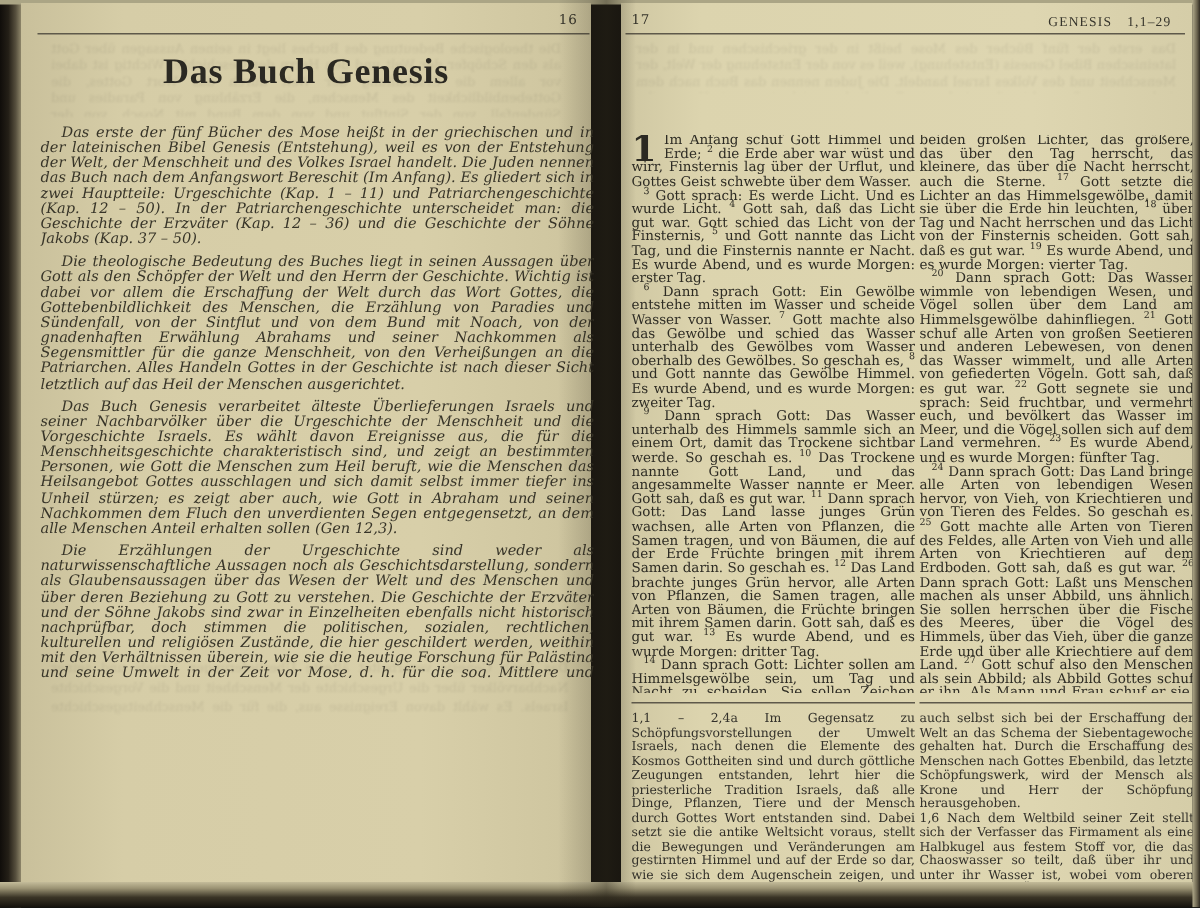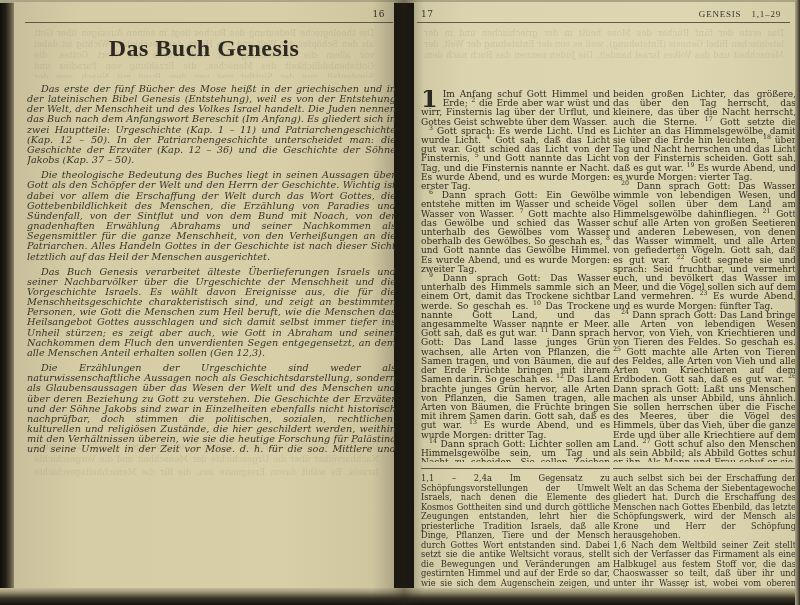--- a/index.html
+++ b/index.html
@@ -112,21 +112,21 @@
         <p><sup>24</sup> Dann sprach Gott: Das Land bringe alle Arten von lebendigen Wesen hervor, von Vieh, von Kriechtieren und von Tieren des Feldes. So geschah es. <sup>25</sup> Gott machte alle Arten von Tieren des Feldes, alle Arten von Vieh und alle Arten von Kriechtieren auf dem Erdboden. Gott sah, daß es gut war. <sup>26</sup> Dann sprach Gott: Laßt uns Menschen machen als unser Abbild, uns ähnlich. Sie sollen herrschen über die Fische des Meeres, über die Vögel des Himmels, über das Vieh, über die ganze Erde und über alle Kriechtiere auf dem Land. <sup>27</sup> Gott schuf also den Menschen als sein Abbild; als Abbild Gottes schuf er ihn. Als Mann und Frau schuf er sie.  Gott segnete sie, und Gott sprach zu ihnen: Seid fruchtbar, und vermehrt euch, bevölkert die Erde, unterwerft sie euch, und herrscht über die Fische des Meeres, über die Vögel des Himmels und über alle Tiere, die sich auf dem Land regen.  Dann sprach Gott: Hiermit übergebe ich euch alle Pflanzen auf der</p>
       </div>
 
     <div class="rule fn-rule1"></div>
     <div class="rule fn-rule2"></div>
 
     <div class="fn fn1" lang="de">
         <p>1,1 – 2,4a Im Gegensatz zu Schöpfungsvorstellungen der Umwelt Israels, nach denen die Elemente des Kosmos Gottheiten sind und durch göttliche Zeugungen entstanden, lehrt hier die priesterliche Tradition Israels, daß alle Dinge, Pflanzen, Tiere und der Mensch durch Gottes Wort entstanden sind. Dabei setzt sie die antike Weltsicht voraus, stellt die Bewegungen und Veränderungen am gestirnten Himmel und auf der Erde so dar, wie sie sich dem Augenschein zeigen, und setzt voraus, daß Gott, von dem Israel die Siebentagewoche mit dem Sabbat als Ruhetag im Bundesgesetz erhalten hat,</p>
       </div>
     <div class="fn fn2" lang="de">
-        <p>auch selbst sich bei der Erschaffung der Welt an das Schema der Siebentagewoche gliedert hat. Durch die Erschaffung des Menschen nach Gottes Ebenbild, das letzte Schöpfungswerk, wird der Mensch als Krone und Herr der Schöpfung herausgehoben.</p>
+        <p>auch selbst sich bei der Erschaffung der Welt an das Schema der Siebentagewoche gehalten hat. Durch die Erschaffung des Menschen nach Gottes Ebenbild, das letzte Schöpfungswerk, wird der Mensch als Krone und Herr der Schöpfung herausgehoben.</p>
         <p>1,6 Nach dem Weltbild seiner Zeit stellt sich der Verfasser das Firmament als eine Halbkugel aus festem Stoff vor, die das Chaoswasser so teilt, daß über ihr und unter ihr Wasser ist, wobei vom oberen Wasser durch Öffnungen im Firmament der Regen herabströmt.</p>
       </div>
   </div>
 
   <div class="gutter"></div>
   <div class="edge-bottom"></div>
   <div class="edge-right"></div>
 </div>
 
 </body></html>

